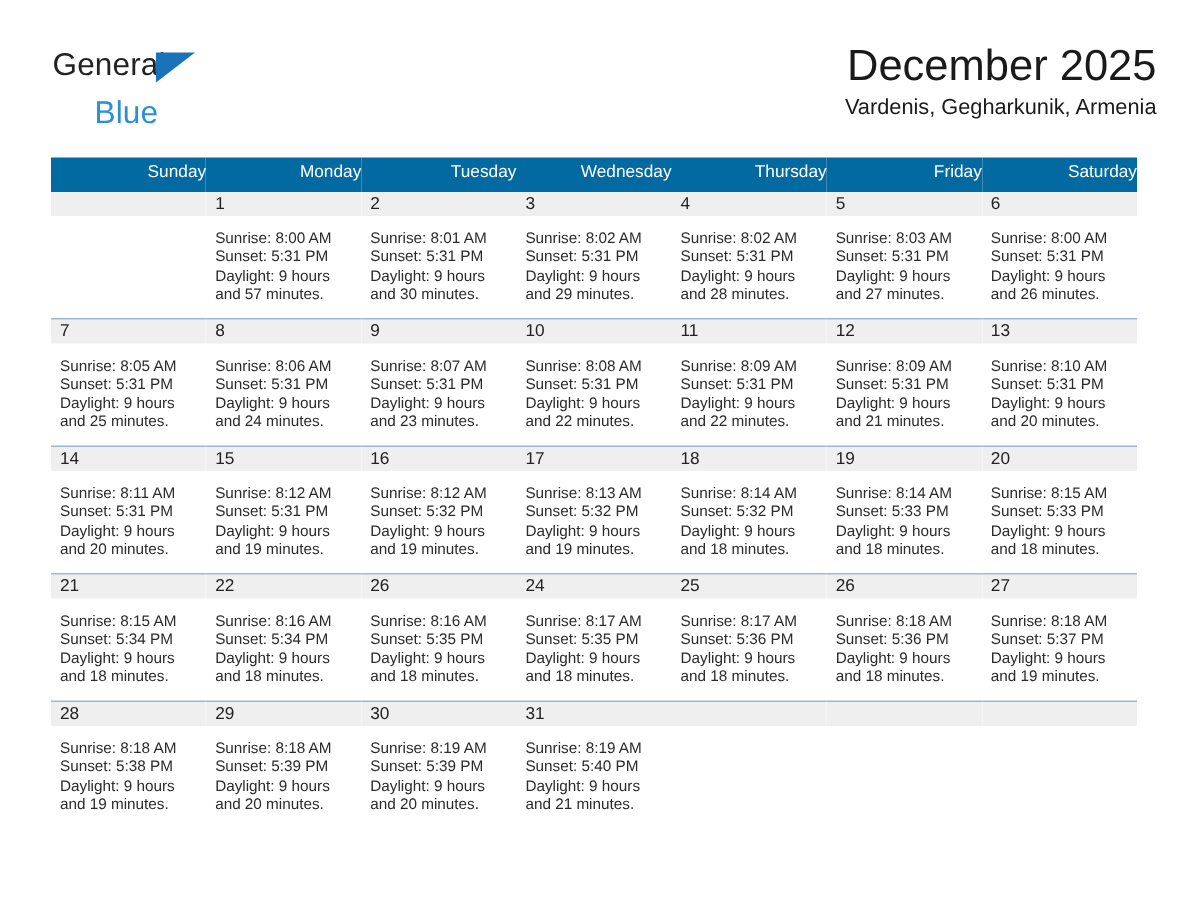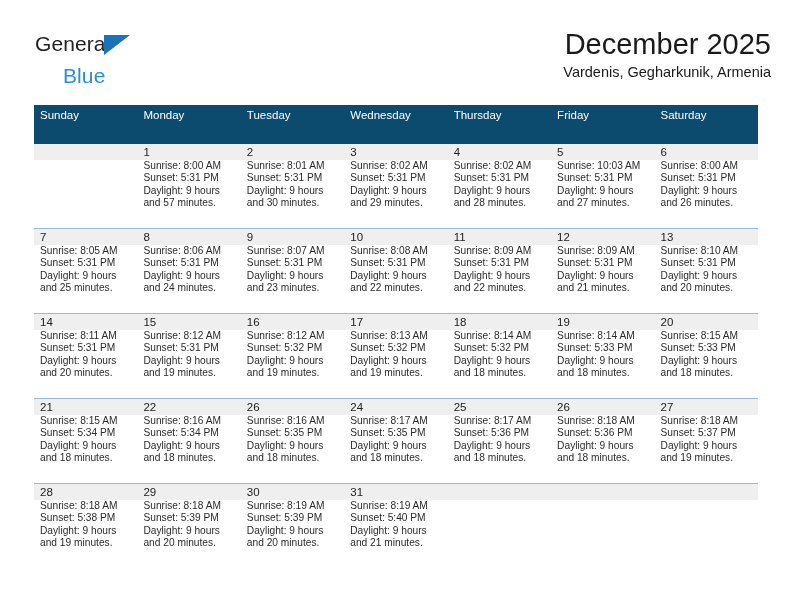--- a/index.html
+++ b/index.html
@@ -88,26 +88,26 @@
   
   .calendar {
     position: absolute;
     left: 34px;
     top: 105px;
     width: 724px;
     border-collapse: collapse;
     table-layout: fixed;
   }
   .calendar th {
-    background: #0c4a6e;
+    background: #0369a1;
     color: #ffffff;
     font-size: 11.5px;
     font-weight: normal;
-    text-align: left;
-    padding: 4px 0 23px 6px;
+    text-align: right;
+    padding: 4px 0 7px 6px;
     height: 11px;
     border: none;
   }
   .calendar td {
     width: 103.42px;
     vertical-align: top;
     padding: 0;
     border: none;
     border-top: 1px solid #9cb7d2;
     background: #ffffff;
@@ -122,21 +122,21 @@
     padding: 1px 0 1px 6px;
     font-size: 11.5px;
     line-height: 15px;
     color: #222222;
     box-sizing: border-box;
   }
   .daynum-band.empty {
     color: transparent;
   }
   .cell-body {
-    padding: 0 4px 0 6px;
+    padding: 10px 4px 0 6px;
     font-size: 10.2px;
     line-height: 12.4px;
     color: #2b2b2b;
   }
   .cell-body div {
     white-space: nowrap;
   }
   .cell-body.empty {
     visibility: hidden;
   }
@@ -217,21 +217,21 @@
           <div class="cell-body">
             <div>Sunrise: 8:02 AM</div>
             <div>Sunset: 5:31 PM</div>
             <div>Daylight: 9 hours</div>
             <div>and 28 minutes.</div>
           </div>
         </td>
         <td>
           <div class="daynum-band">5</div>
           <div class="cell-body">
-            <div>Sunrise: 10:03 AM</div>
+            <div>Sunrise: 8:03 AM</div>
             <div>Sunset: 5:31 PM</div>
             <div>Daylight: 9 hours</div>
             <div>and 27 minutes.</div>
           </div>
         </td>
         <td>
           <div class="daynum-band">6</div>
           <div class="cell-body">
             <div>Sunrise: 8:00 AM</div>
             <div>Sunset: 5:31 PM</div>

